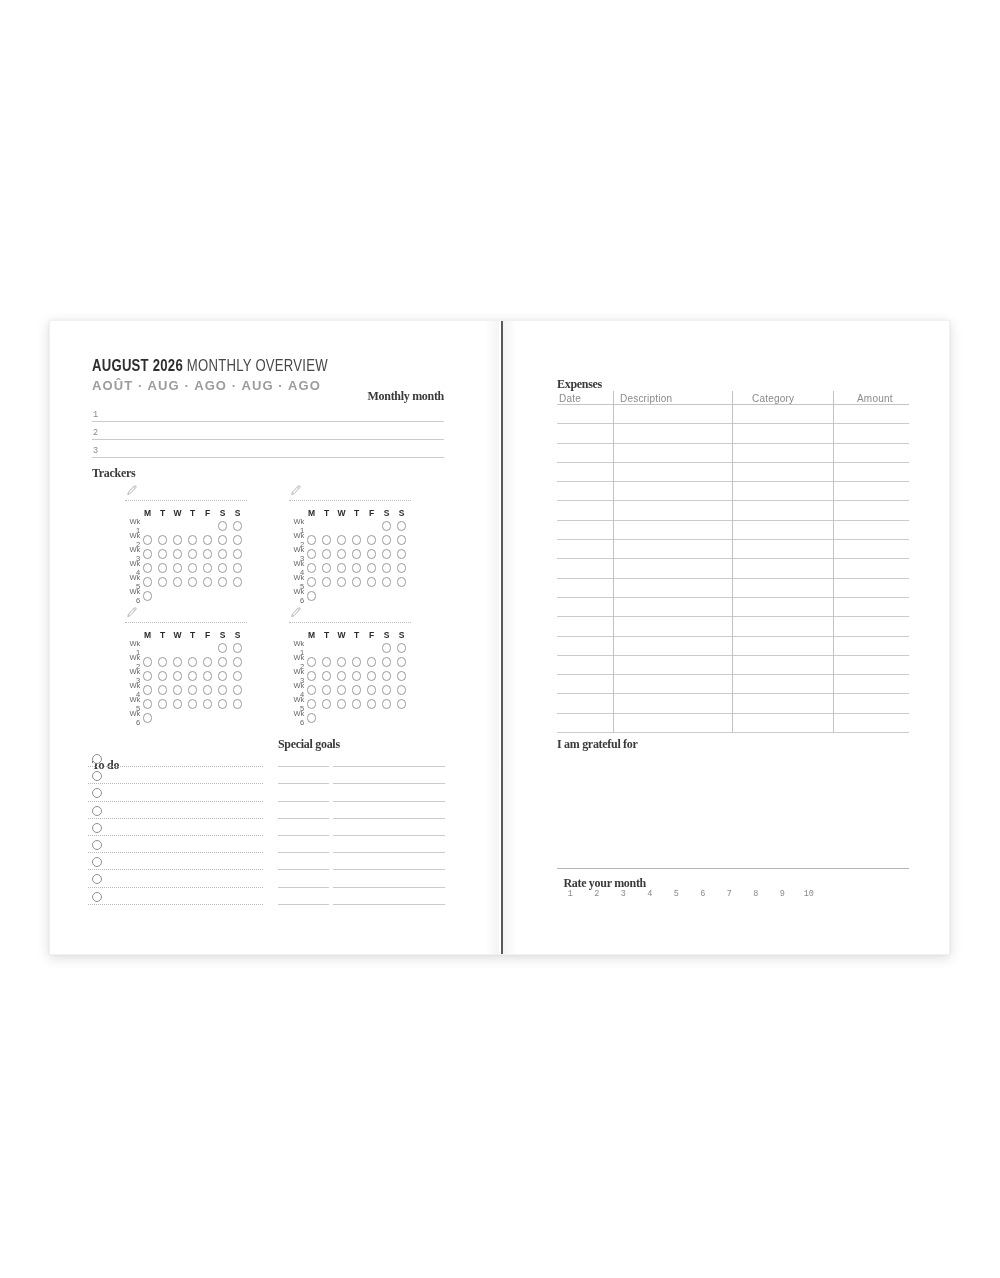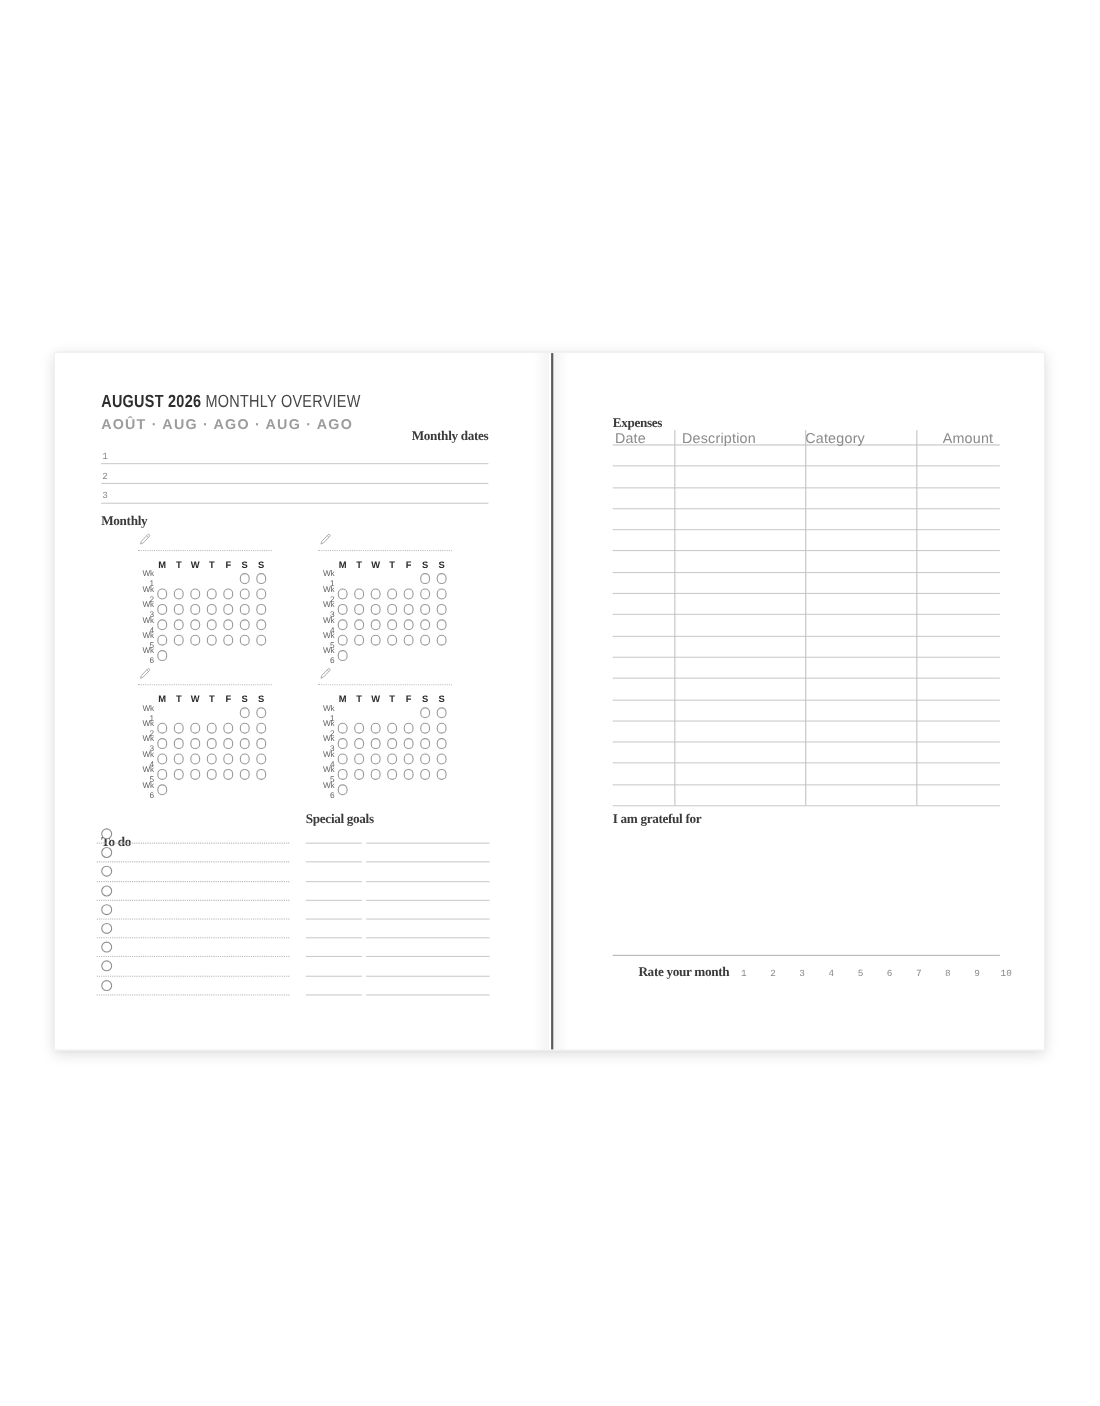--- a/index.html
+++ b/index.html
@@ -57,63 +57,63 @@
   
   .sd-heading{left:228px;top:417px;}
   .sd-rows{left:228px;top:429px;width:167px;}
   .sd-row{height:17.2px;display:flex;align-items:flex-end;}
   .sd-short{width:51px;border-bottom:1px solid #cbcbcb;margin-right:4px;}
   .sd-long{flex:1;border-bottom:1px solid #cbcbcb;}
   
   .exp-heading{left:507px;top:57px;}
   .exp-table{left:507px;top:70px;width:352px;height:341px;}
   .exp-header{display:flex;height:13px;align-items:flex-end;border-bottom:1px solid #c4c4c4;box-sizing:content-box;}
-  .ecol{font-size:13px;color:#8a8a8a;letter-spacing:.2px;line-height:10px;box-sizing:border-box;}
+  .ecol{font-size:10px;color:#8a8a8a;letter-spacing:.2px;line-height:10px;box-sizing:border-box;}
   .ec0{width:56px;padding-left:2px;}
   .ec1{width:119px;padding-left:7px;}
-  .ec2{width:101px;padding-left:0;}
+  .ec2{width:101px;padding-left:20px;}
   .ec3{width:76px;padding-left:24px;}
   .exp-row{height:19.3px;border-bottom:1px solid #cbcbcb;box-sizing:border-box;}
   .vline{position:absolute;top:0;bottom:0;width:1px;background:#c3c3c3;}
   .v1{left:56px;} .v2{left:175px;} .v3{left:276px;}
   
   .grateful-heading{left:507px;top:417px;}
   .rate-line{left:507px;top:547px;width:352px;border-top:1px solid #b4b4b4;}
-  .rate-row{left:526px;top:556px;width:352px;display:flex;align-items:baseline;}
+  .rate-row{left:507px;top:556px;width:352px;display:flex;align-items:baseline;flex-direction:column;}
   .rate-label{width:89px;}
   .rate-nums{display:flex;}
   .rate-num{width:26.5px;text-align:center;font-family:"Liberation Mono", monospace;font-size:8.5px;color:#8a8a8a;}
 </style>
 </head>
 <body>
 
 <div class="sheet">
 
   <div class="abs title">
     <span class="t-bold">AUGUST 2026</span>
     <span class="t-light">MONTHLY OVERVIEW</span>
   </div>
   <div class="abs subtitle">AOÛT · AUG · AGO · AUG · AGO</div>
 
   <div class="abs goals">
-    <div class="tw">Monthly dates</div>
+    <div class="tw">Monthly month</div>
     <div>
         <div class="goal-row first">
           <span class="goal-num">1</span>
         </div>
         <div class="goal-row">
           <span class="goal-num">2</span>
         </div>
         <div class="goal-row">
           <span class="goal-num">3</span>
         </div>
       </div>
   </div>
 
-  <div class="abs tw trackers-heading">Monthly</div>
+  <div class="abs tw trackers-heading">Trackers</div>
   <div class="abs tracker-grid g1">
       <div class="pline">
         <svg class="pencil" viewBox="0 0 14 14">
           <path d="M3 11.4 L3.8 8.7 L10 2.2 a1.15 1.15 0 0 1 1.65 1.6 L5.5 10.3 L3 11.4 Z" fill="none" stroke="#a6a6a6" stroke-width="0.9" stroke-linejoin="round"></path>
           <path d="M9.1 3.2 l1.7 1.65" stroke="#a6a6a6" stroke-width="0.8" fill="none"></path>
         </svg>
       </div>
       <div class="trow thead">
         <span class="wk"></span>
         <span class="dc dh">M</span>

